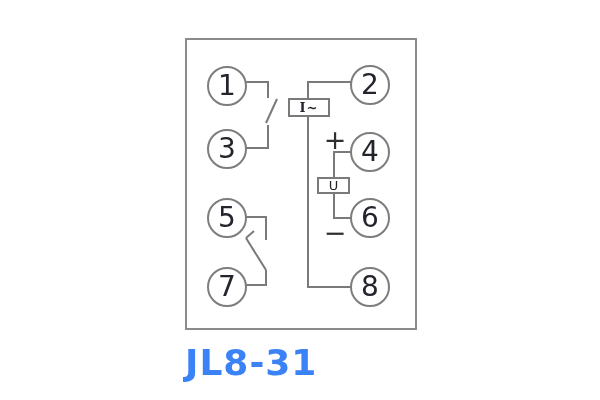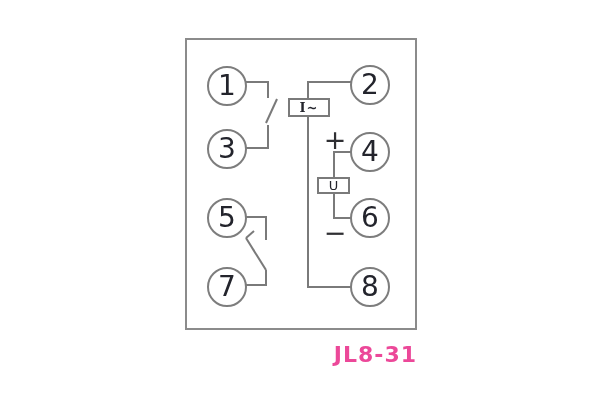--- a/index.html
+++ b/index.html
@@ -35,22 +35,22 @@
     font-family:"DejaVu Serif",serif;font-weight:bold;font-size:13px;letter-spacing:1px;}
   .ubox{left:317px;top:177px;width:33px;height:17px;
     font-size:13px;font-weight:500;}
   .polarity{
     position:absolute;width:30px;height:28px;text-align:center;
     font-size:27px;font-weight:500;color:#2f2f33;line-height:28px;
   }
   .plus{left:320px;top:126px;}
   .minus{left:320px;top:219px;}
   .caption{
-    position:absolute;left:185px;top:342px;width:232px;text-align:right;
-    font-size:22px;font-weight:600;letter-spacing:1px;color:#ec4899;
+    position:absolute;left:185px;top:342px;width:232px;text-align:left;
+    font-size:36px;font-weight:600;letter-spacing:1px;color:#3b82f6;
   }
 </style>
 </head>
 <body>
 
 <div class="canvas">
 
   <div class="frame"></div>
 
   <svg class="wires" width="600" height="400" viewBox="0 0 600 400" aria-hidden="true">

